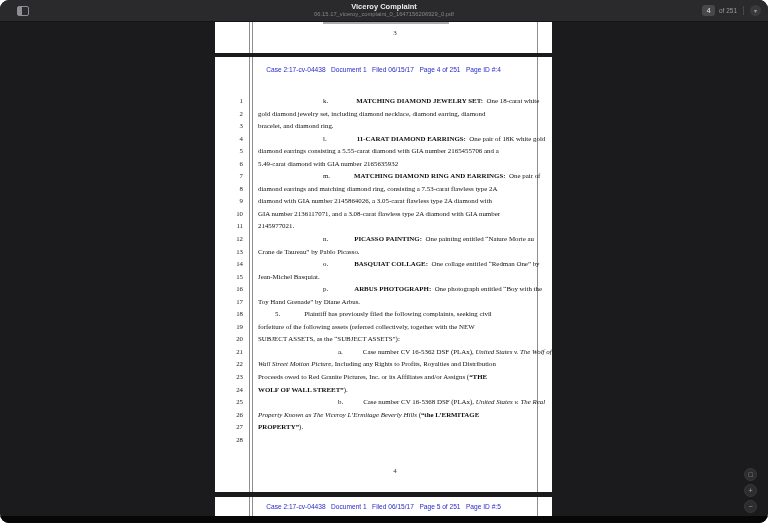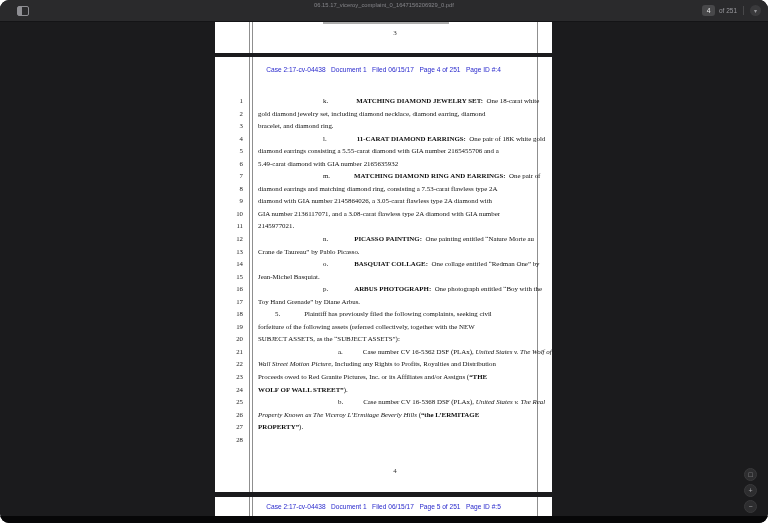--- a/index.html
+++ b/index.html
@@ -61,20 +61,21 @@
 </head>
 <body>
 
 <div class="app">
 
   <header class="titlebar">
     <span class="icon-sidebar">
         <span class="half"></span>
       </span>
     <div class="title-wrap">
+      <div class="doc-title">Viceroy Complaint</div>
       <div class="doc-subtitle">06.15.17_viceroy_complaint_0_1647156206929_0.pdf</div>
     </div>
     <div class="page-indicator">
       <span class="page-box">4</span>
       <span class="page-total">of 251</span>
       <span class="pi-sep"></span>
       <span class="circle-btn">
           <span>▾</span>
         </span>
     </div>

